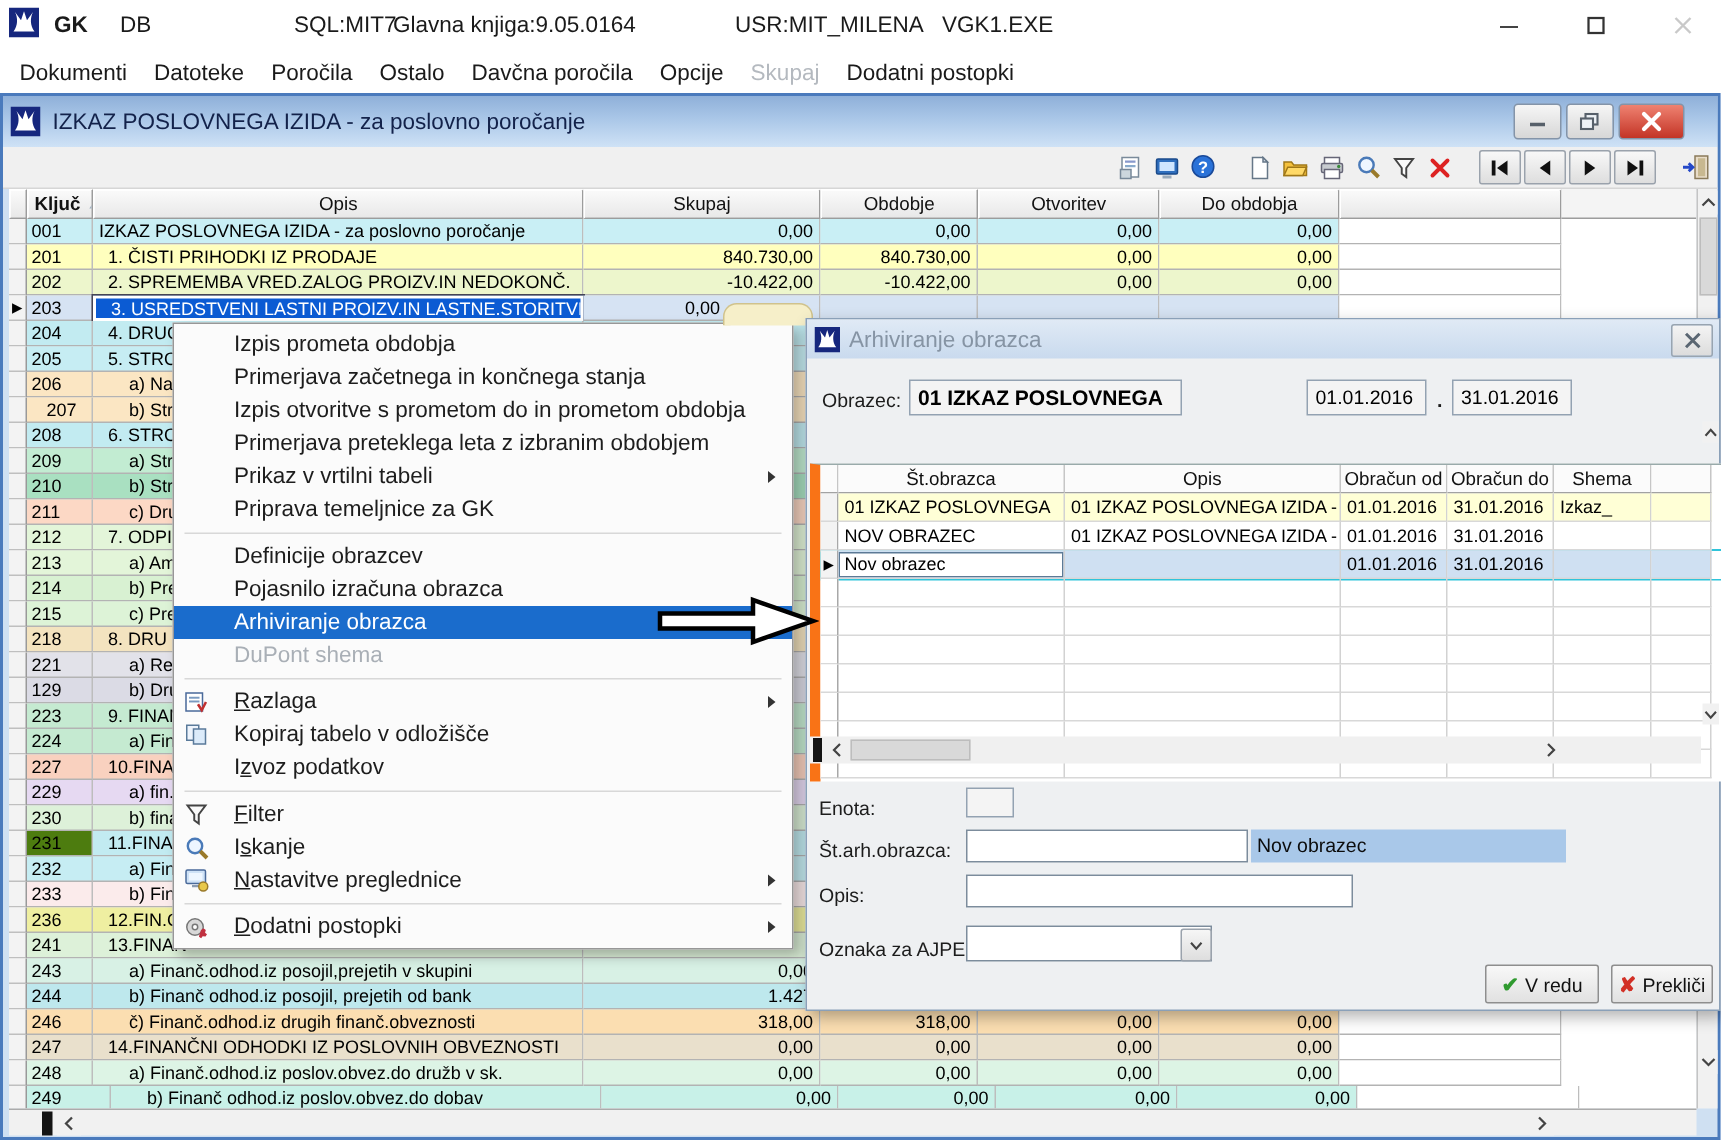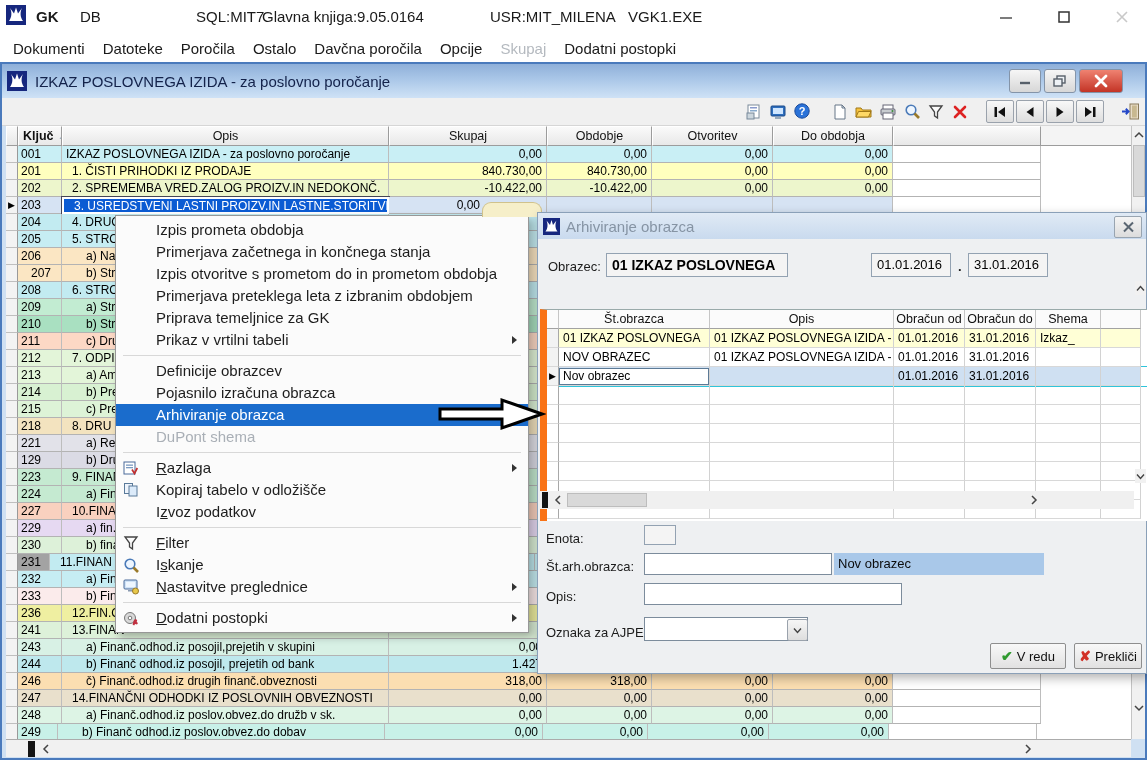--- a/index.html
+++ b/index.html
@@ -546,21 +546,21 @@
       <div class="gc" style="width: 327px; padding-left: 24px; background: rgb(221, 241, 217);">b) fina</div>
       <div class="gc num" style="width: 158px; background: rgb(221, 241, 217);"></div>
       <div class="gc num" style="width: 105px; background: rgb(221, 241, 217);"></div>
       <div class="gc num" style="width: 121px; background: rgb(221, 241, 217);"></div>
       <div class="gc num" style="width: 120px; background: rgb(221, 241, 217);"></div>
       <div class="gc" style="width: 148px; background: rgb(255, 255, 255);"></div>
       <div style="flex: 1 1 0%; background: rgb(255, 255, 255);"></div>
     </div>
     <div class="grow">
       <div class="gc mk" style="width: 12px;"></div>
-      <div class="gc" style="width: 32px; padding-left: 3px; background: #a3a3a3;">231</div>
+      <div class="gc" style="width: 44px; padding-left: 3px; background: #4d7c0f;">231</div>
       <div class="gc" style="width: 327px; padding-left: 10px; background: rgb(194, 235, 241);">11.FINAN</div>
       <div class="gc num" style="width: 158px; background: rgb(194, 235, 241);"></div>
       <div class="gc num" style="width: 105px; background: rgb(194, 235, 241);"></div>
       <div class="gc num" style="width: 121px; background: rgb(194, 235, 241);"></div>
       <div class="gc num" style="width: 120px; background: rgb(194, 235, 241);"></div>
       <div class="gc" style="width: 148px; background: rgb(255, 255, 255);"></div>
       <div style="flex: 1 1 0%; background: rgb(255, 255, 255);"></div>
     </div>
     <div class="grow">
       <div class="gc mk" style="width: 12px;"></div>
@@ -656,21 +656,21 @@
       <div class="gc" style="width: 327px; padding-left: 24px; background: rgb(221, 244, 229);">a) Finanč.odhod.iz poslov.obvez.do družb v sk.</div>
       <div class="gc num" style="width: 158px; background: rgb(221, 244, 229);">0,00</div>
       <div class="gc num" style="width: 105px; background: rgb(221, 244, 229);">0,00</div>
       <div class="gc num" style="width: 121px; background: rgb(221, 244, 229);">0,00</div>
       <div class="gc num" style="width: 120px; background: rgb(221, 244, 229);">0,00</div>
       <div class="gc" style="width: 148px; background: rgb(255, 255, 255);"></div>
       <div style="flex: 1 1 0%; background: rgb(255, 255, 255);"></div>
     </div>
     <div class="grow">
       <div class="gc mk" style="width: 12px;"></div>
-      <div class="gc" style="width: 40px; padding-left: 3px; background: rgb(200, 241, 232);">249</div>
+      <div class="gc" style="width: 56px; padding-left: 3px; background: rgb(200, 241, 232);">249</div>
       <div class="gc" style="width: 327px; padding-left: 24px; background: rgb(200, 241, 232);">b) Finanč odhod.iz poslov.obvez.do dobav</div>
       <div class="gc num" style="width: 158px; background: rgb(200, 241, 232);">0,00</div>
       <div class="gc num" style="width: 105px; background: rgb(200, 241, 232);">0,00</div>
       <div class="gc num" style="width: 121px; background: rgb(200, 241, 232);">0,00</div>
       <div class="gc num" style="width: 120px; background: rgb(200, 241, 232);">0,00</div>
       <div class="gc" style="width: 148px; background: rgb(255, 255, 255);"></div>
       <div style="flex: 1 1 0%; background: rgb(255, 255, 255);"></div>
     </div>
   </div>
 
@@ -700,22 +700,22 @@
         <polyline points="2,1 6,5 2,9" fill="none" stroke="#444" stroke-width="1.5"></polyline>
       </svg>
   </div>
 </div>
 
 <div class="abs" id="ctxmenu">
     <div class="mi"><span>Izpis prometa obdobja</span></div>
     <div class="mi"><span>Primerjava začetnega in končnega stanja</span></div>
     <div class="mi"><span>Izpis otvoritve s prometom do in prometom obdobja</span></div>
     <div class="mi"><span>Primerjava preteklega leta z izbranim obdobjem</span></div>
+    <div class="mi"><span>Prikaz v vrtilni tabeli</span><span class="mi-arrow"></span></div>
     <div class="mi"><span>Priprava temeljnice za GK</span></div>
-    <div class="mi"><span>Prikaz v vrtilni tabeli</span><span class="mi-arrow"></span></div>
     <div class="msep"></div>
     <div class="mi"><span>Definicije obrazcev</span></div>
     <div class="mi"><span>Pojasnilo izračuna obrazca</span></div>
     <div class="mi sel"><span>Arhiviranje obrazca</span></div>
     <div class="mi dis"><span>DuPont shema</span></div>
     <div class="msep"></div>
     <div class="mi"><span class="mi-icon"><svg width="16" height="16">
           <rect x="1" y="2" width="11" height="12" fill="#fff" stroke="#4a6a9a"></rect>
           <rect x="3" y="4.5" width="7" height="1.3" fill="#7a9ac0"></rect>
           <rect x="3" y="7" width="7" height="1.3" fill="#7a9ac0"></rect>

